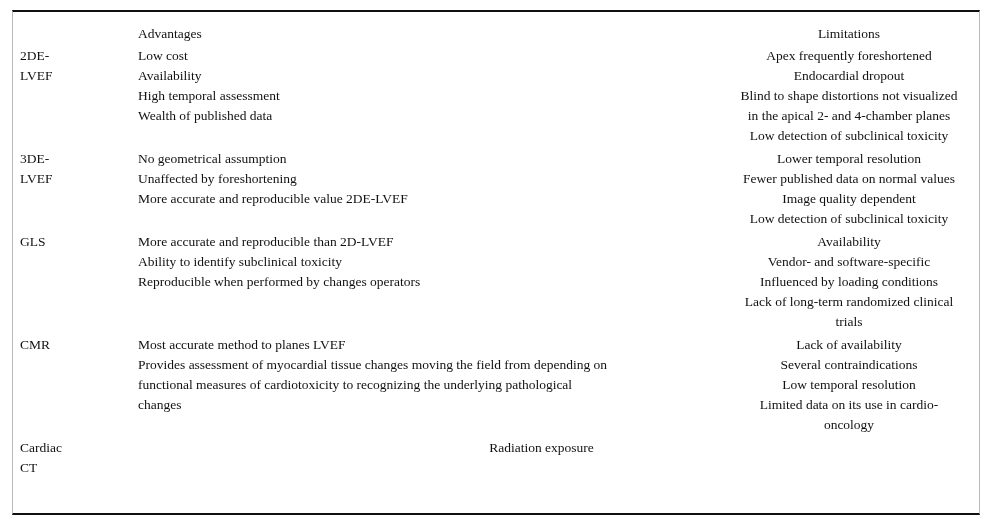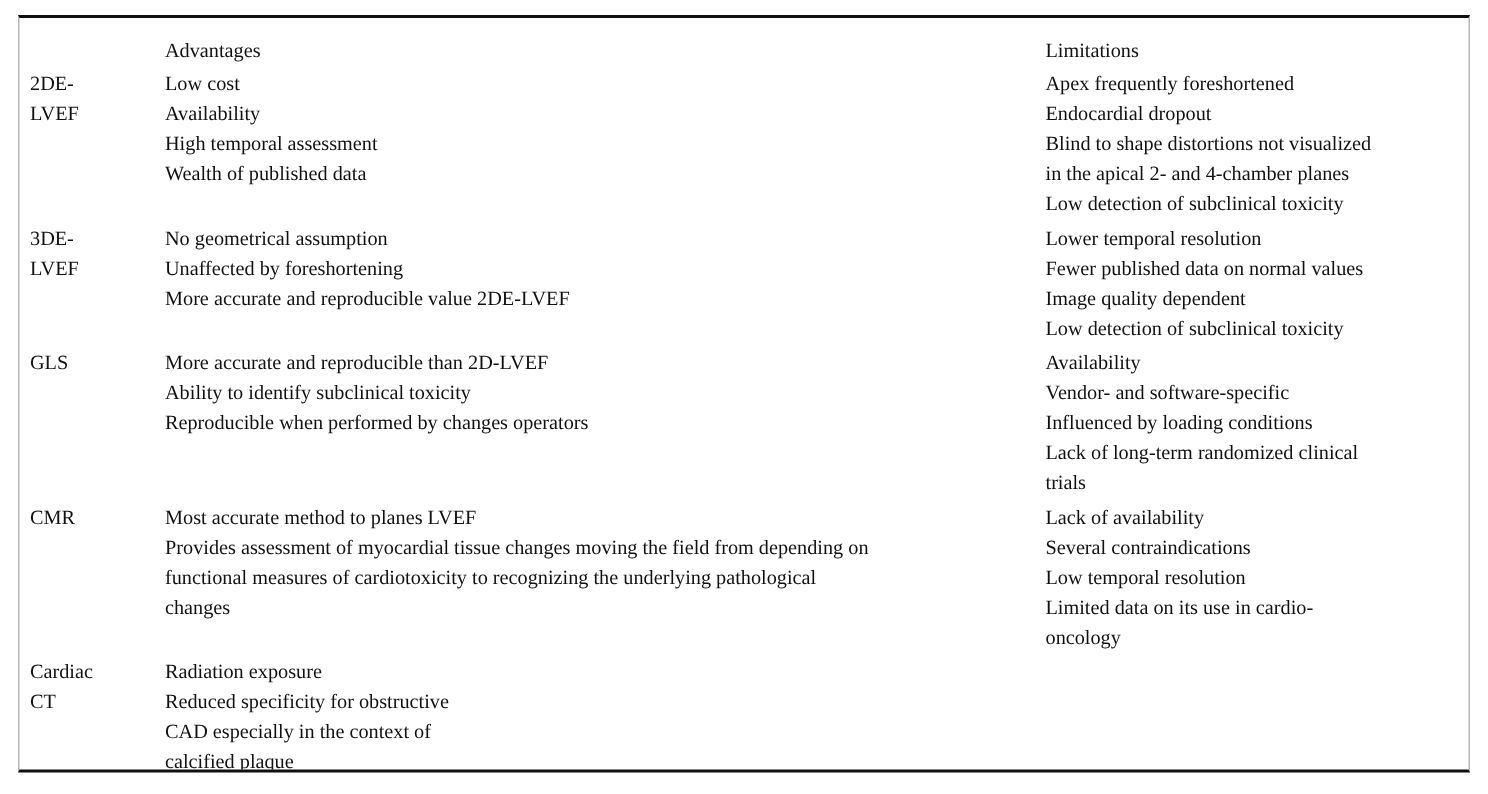--- a/index.html
+++ b/index.html
@@ -42,24 +42,26 @@
   .col-mod {
     width: 97px;
     padding-left: 7px;
     flex: 0 0 auto;
     white-space: pre-line;
   }
   .col-adv {
     width: 587px;
     flex: 0 0 auto;
     padding-right: 18px;
+    margin-left: 28px;
   }
   .col-lim {
     flex: 1 1 auto;
     padding-right: 6px;
+    text-align: center;
   }
   .item { white-space: pre-line; }
 </style>
 </head>
 <body>
 
 <div class="page">
   <div class="tbl">
     <div class="row header-row">
       <div class="cell col-mod"></div>
@@ -132,20 +134,17 @@
             <div class="item">Limited data on its use in cardio-
 oncology</div>
           </div>
   </div>
 
   <div class="row">
     <div class="cell col-mod">Cardiac
 CT</div>
     <div class="cell col-lim">
             <div class="item">Radiation exposure</div>
-            <div class="item">Reduced specificity for obstructive
-CAD especially in the context of
-calcified plaque</div>
           </div>
   </div>
 </div>
   </div>
 </div>
 
 </body></html>

